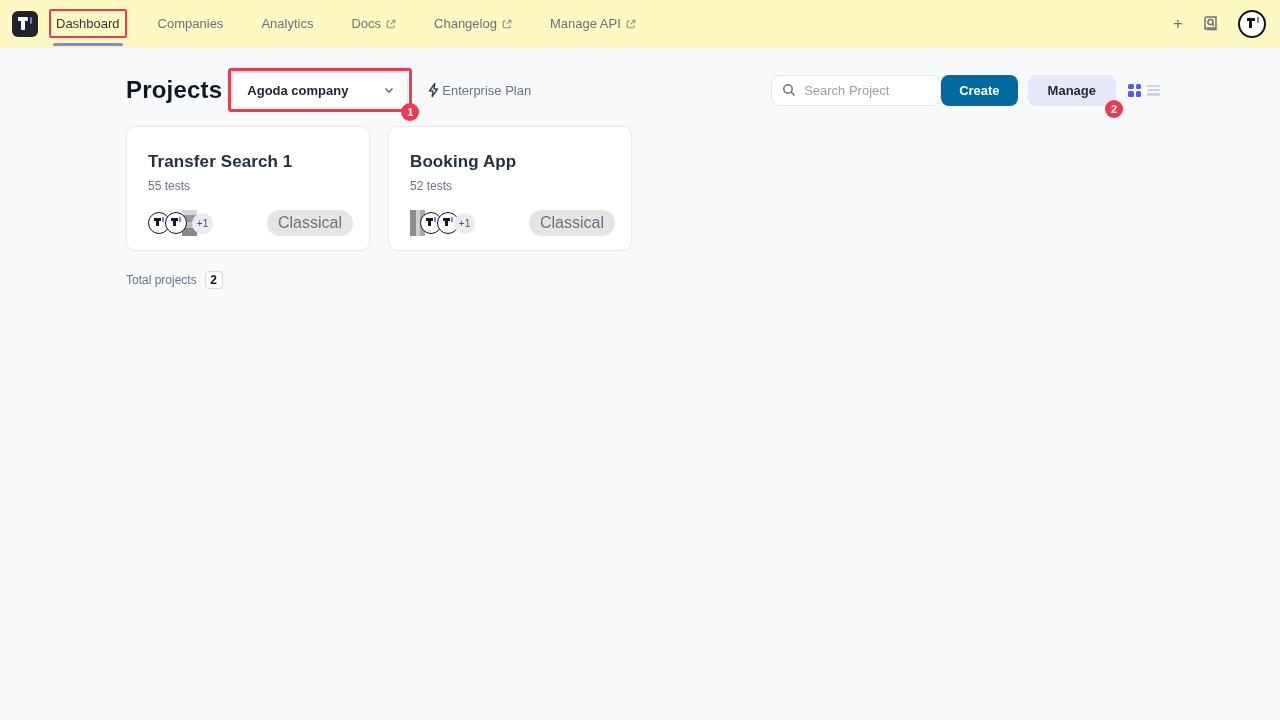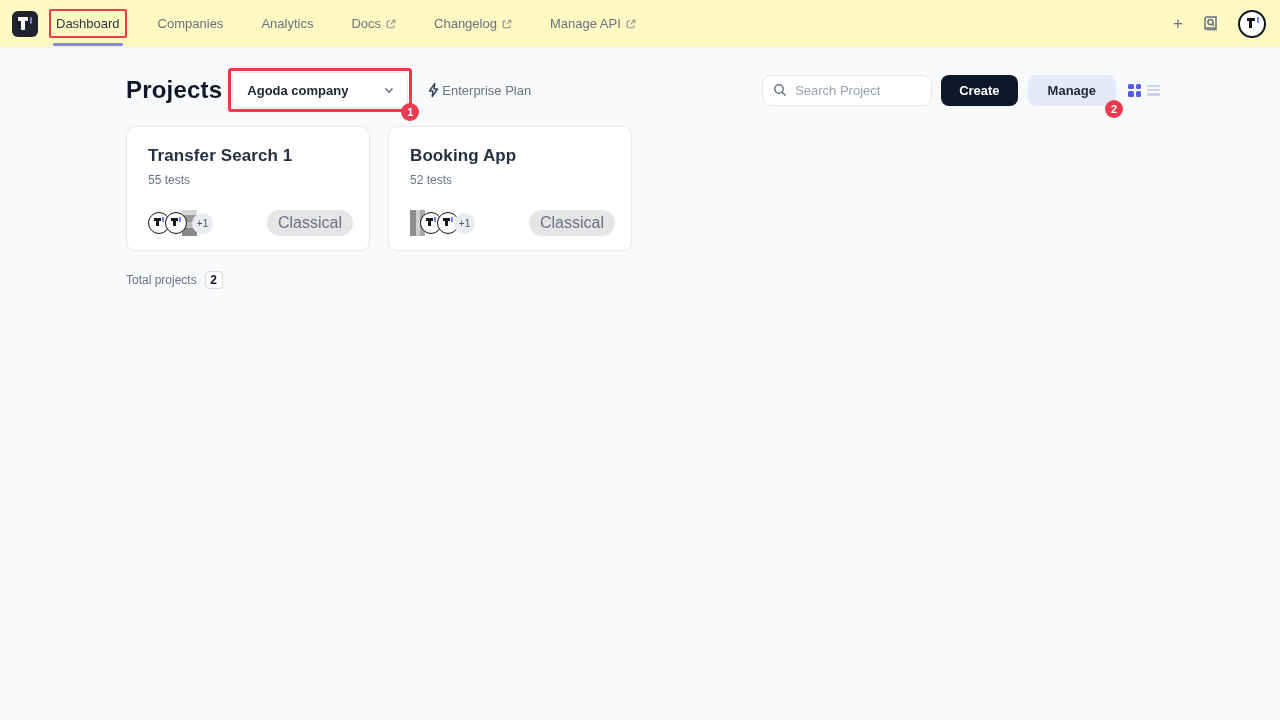--- a/index.html
+++ b/index.html
@@ -88,35 +88,35 @@
   .search-box input {
     border:none; outline:none; font-size:13px; color:#374151; width:120px;
     font-family:"Liberation Sans", sans-serif; background:transparent;
   }
   .search-box input::placeholder { color:#9aa1ac; }
 
   .btn {
     height:31px; border:none; border-radius:8px; font-size:13px; font-weight:bold;
     font-family:"Liberation Sans", sans-serif; cursor:pointer; padding:0 18px;
   }
-  .btn-create { background:#0f172a; color:#fff; margin-left:9px; }
+  .btn-create { background:#0369a1; color:#fff; }
   .manage-wrap { position:relative; margin-left:10px; }
   .btn-manage { background:#e7e9fb; color:#242b38; padding:0 20px; }
 
   .view-toggle { display:flex; align-items:center; gap:6px; margin-left:12px; }
   .grid-icon { width:13px; height:13px; display:grid; grid-template-columns:1fr 1fr; gap:2px; cursor:pointer; }
   .grid-icon span { background:#575ce8; border-radius:1.5px; }
   .list-icon { width:13px; height:13px; display:flex; flex-direction:column; justify-content:space-between; padding:1px 0; cursor:pointer; }
   .list-icon span { height:2.5px; background:#ccd1f3; border-radius:1px; }
 
   
   .cards { display:flex; gap:18px; margin:16px 0 0 126px; }
   .card {
     width:244px; height:125px; background:#fff; border:1px solid #e8eaee;
-    border-radius:9px; padding:19px 20px 16px 21px; position:relative; cursor:pointer;
+    border-radius:9px; padding:25px 20px 16px 21px; position:relative; cursor:pointer;
     box-shadow:0 1px 1px rgba(16,24,40,.02);
   }
   .card-title { font-size:17px; font-weight:bold; color:#253042; letter-spacing:.1px; }
   .card-tests { font-size:12px; color:#64748b; margin-top:7px; }
   .card-footer { position:absolute; left:21px; right:16px; bottom:14px; display:flex; align-items:center; justify-content:space-between; }
 
   .avatars { display:flex; align-items:center; }
   .avatars > * { margin-right:-5px; }
   .mini-avatar {
     width:22px; height:22px; border-radius:50%; background:#fff;

